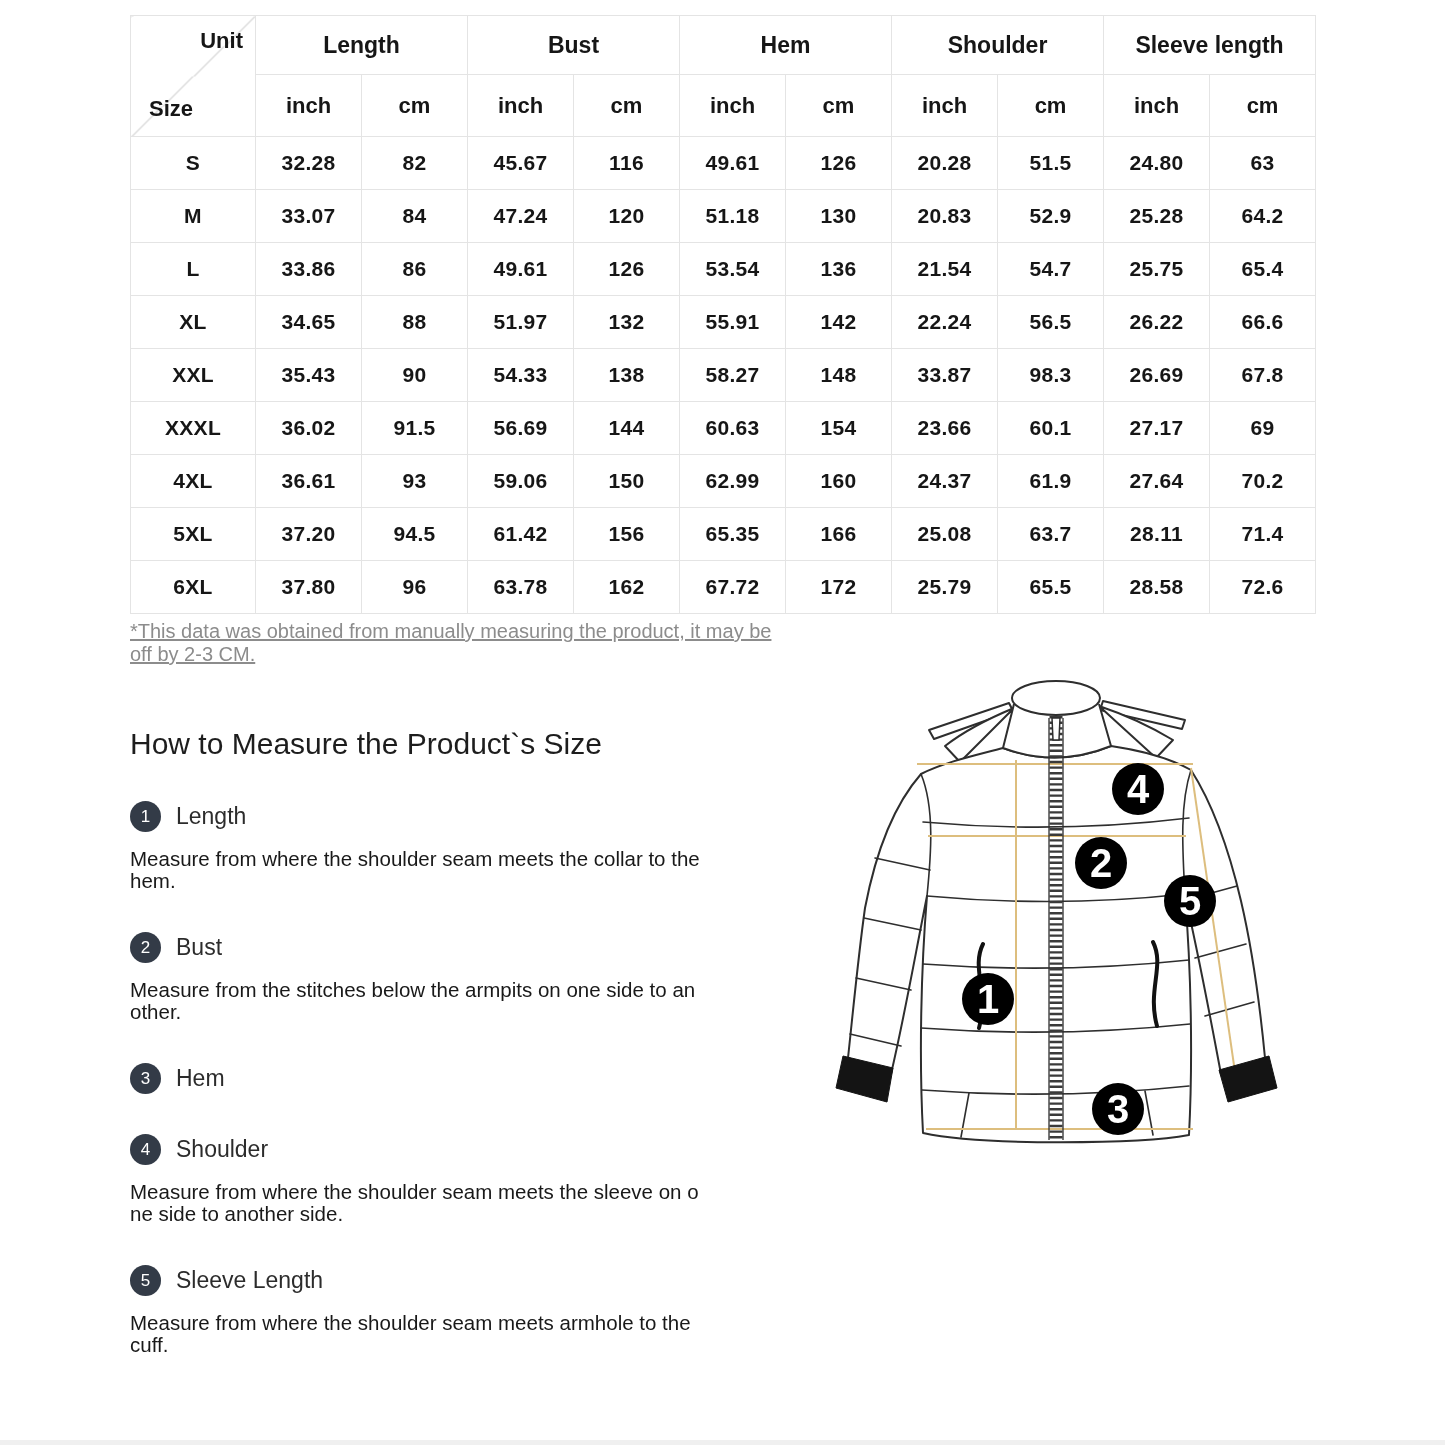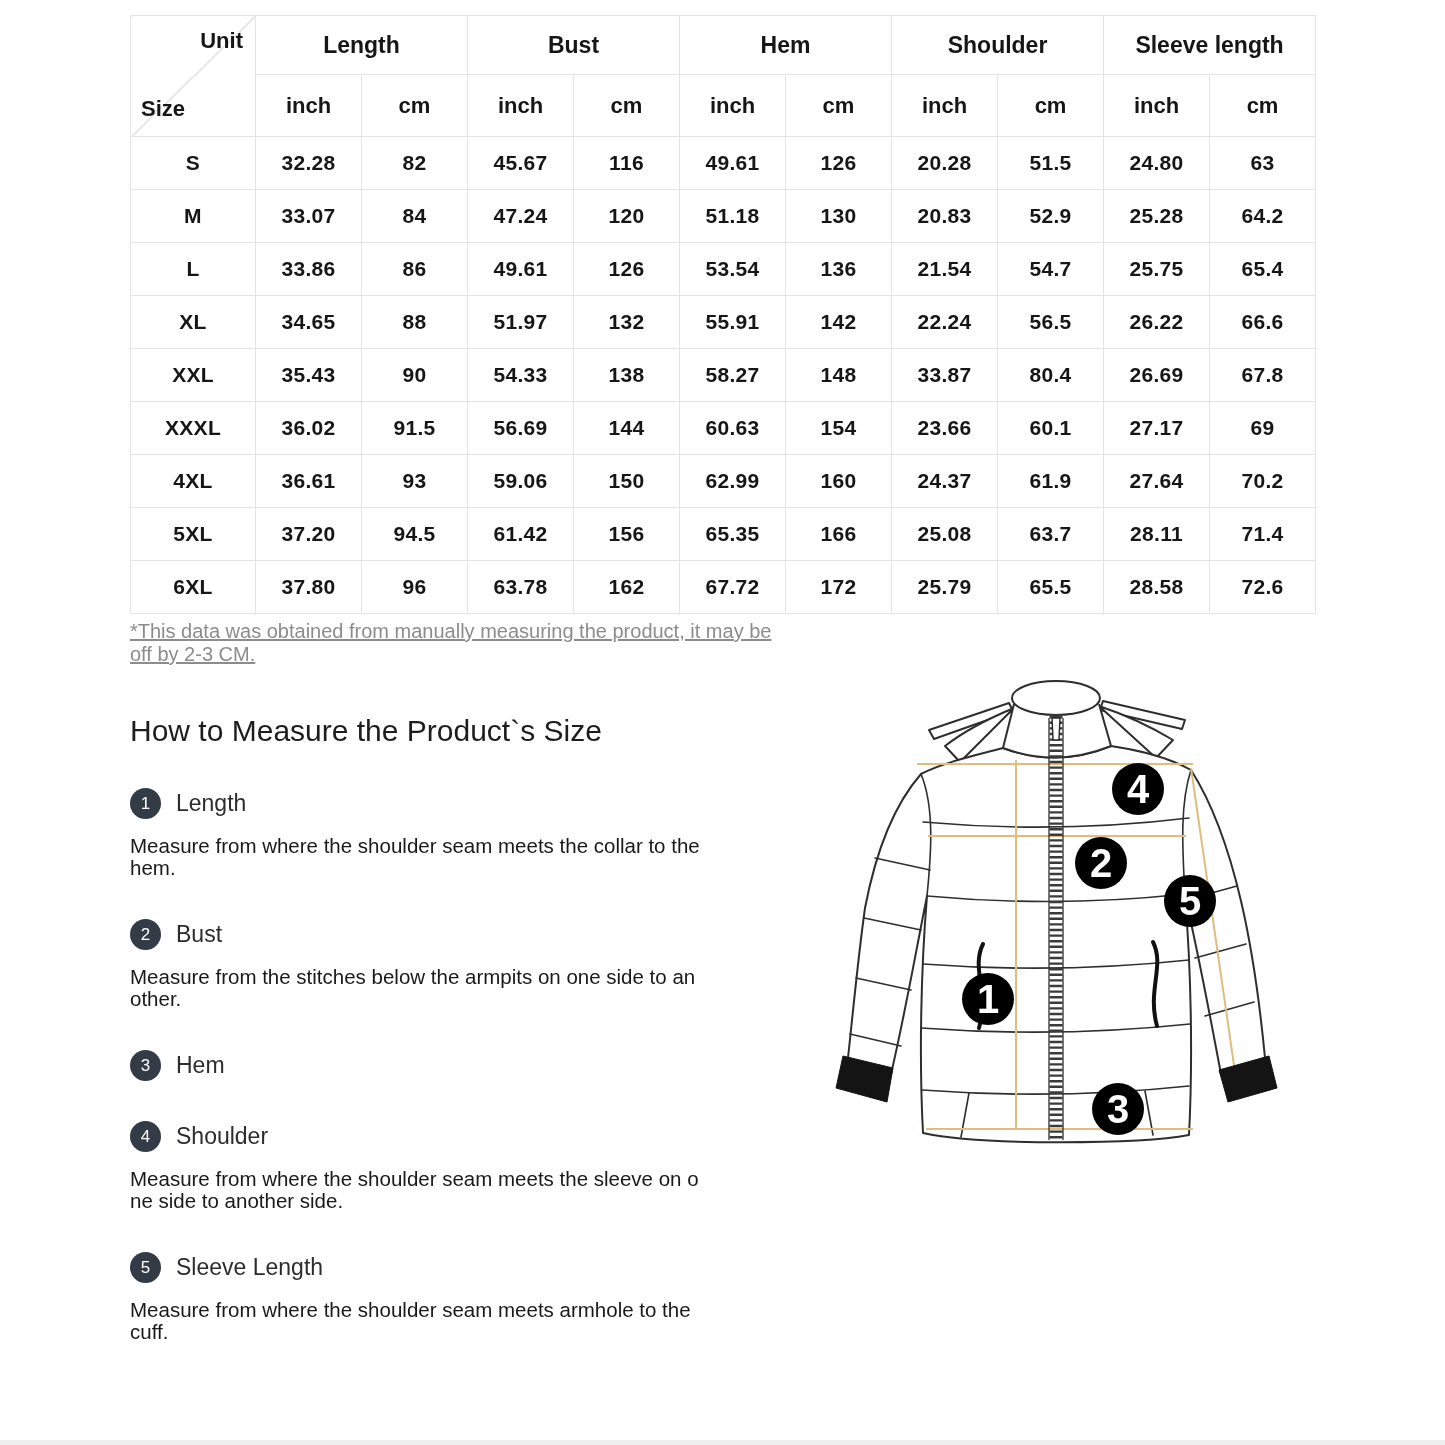--- a/index.html
+++ b/index.html
@@ -14,26 +14,26 @@
            font-weight: bold; color: #161616; background: #fff; }
   thead tr.group-row th { height: 59px; font-size: 23px; }
   thead tr.unit-row td { height: 62px; font-size: 22px; }
   tbody td { height: 53px; font-size: 21px; letter-spacing: 0.3px; }
   td.corner {
     position: relative;
     background-image: linear-gradient(to bottom right,
       #ffffff 49.6%, #dcdcdc 49.6%, #dcdcdc 50.4%, #ffffff 50.4%);
   }
   .corner-unit { position: absolute; top: 12px; right: 12px; font-size: 22px; }
-  .corner-size { position: absolute; bottom: 14px; left: 10px; font-size: 22px; }
+  .corner-size { position: absolute; bottom: 14px; left: 18px; font-size: 22px; }
 
   
   #content { position: absolute; left: 130px; top: 620px; width: 660px; }
   .footnote { font-size: 20px; color: #8c8c8c; font-weight: 400; text-decoration: underline; }
-  .howto-title { margin-top: 48px; font-size: 30px; font-weight: 400; color: #1d1d1d; }
+  .howto-title { margin-top: 61px; font-size: 30px; font-weight: 400; color: #1d1d1d; }
   .step-head { display: flex; align-items: center; gap: 15px; margin-top: 40px; }
   .step-badge { width: 31px; height: 31px; border-radius: 50%; background: #333b47;
     color: #ffffff; font-size: 17px; display: flex; align-items: center;
     justify-content: center; flex: 0 0 31px; }
   .step-label { font-size: 23px; color: #2c2c2c; font-weight: 400; }
   .step-desc { margin-top: 16px; font-size: 20.5px; line-height: 22px; color: #191919;
     font-weight: 400; white-space: pre-line; }
 
   
   #diagram { position: absolute; left: 833px; top: 656px; width: 492px; height: 520px; }
@@ -143,21 +143,21 @@
           </tr>
           <tr>
             <td>XXL</td>
             <td>35.43</td>
             <td>90</td>
             <td>54.33</td>
             <td>138</td>
             <td>58.27</td>
             <td>148</td>
             <td>33.87</td>
-            <td>80.4</td>
+            <td>98.3</td>
             <td>26.69</td>
             <td>67.8</td>
           </tr>
           <tr>
             <td>XXXL</td>
             <td>36.02</td>
             <td>91.5</td>
             <td>56.69</td>
             <td>144</td>
             <td>60.63</td>

